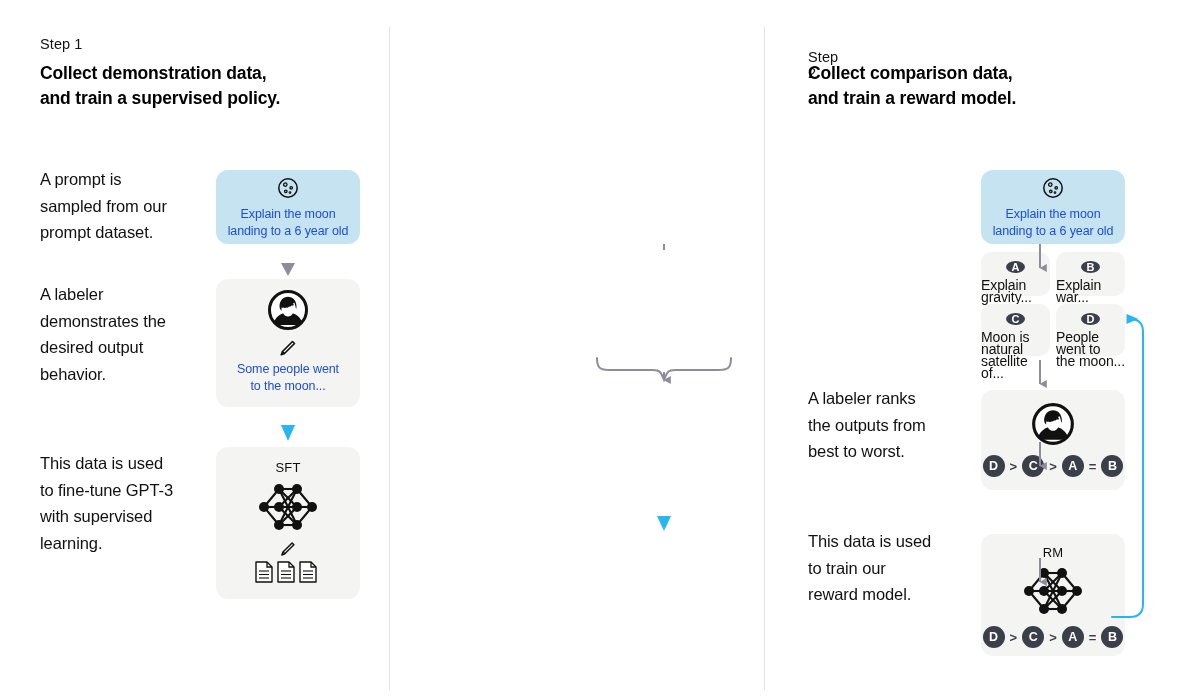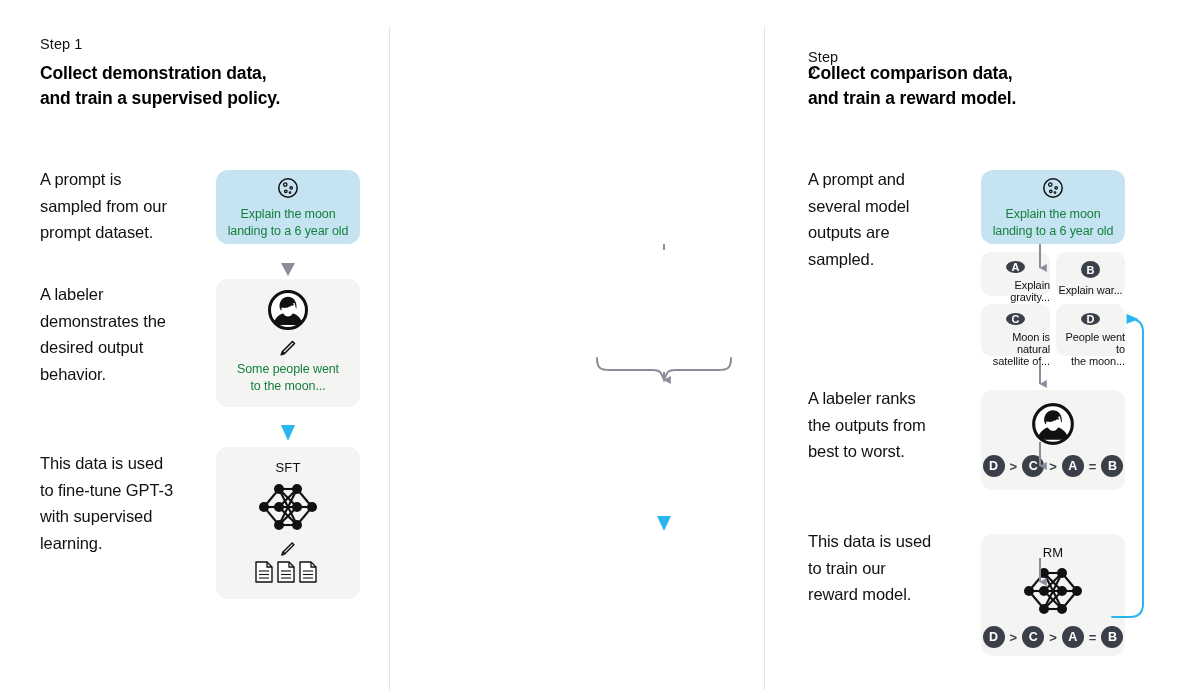--- a/index.html
+++ b/index.html
@@ -62,21 +62,21 @@
     display:flex;
     flex-direction:column;
     align-items:center;
     justify-content:center;
   }
   .card.blue{background:#c5e3f0;border-radius:12px;}
   .card-text{
     font-size:12.5px;
     line-height:16.5px;
     text-align:center;
-    color:#15803d;
+    color:#1d4ed8;
     white-space:pre-line;
     letter-spacing:-0.1px;
   }
   .card-title{
     font-size:13px;
     color:#111;
     text-align:center;
     letter-spacing:0.2px;
   }
   .mini-card{
@@ -84,23 +84,23 @@
     border-radius:10px;
     background:#f4f4f2;
     box-sizing:border-box;
     display:flex;
     flex-direction:column;
     align-items:center;
     justify-content:flex-start;
     padding-top:9px;
   }
   .mini-text{
-    font-size:11px;
+    font-size:14px;
     line-height:12px;
-    text-align:right;
+    text-align:left;
     color:#111;
     white-space:pre-line;
     margin-top:6px;
     letter-spacing:-0.1px;
   }
 
   
   .badge{
     width:19px;height:19px;border-radius:50%;
     background:#3b3f49;color:#fff;
@@ -252,24 +252,20 @@
       </div>
     </div>
   </div>
 
   <div class="col col2">
 
     <div class="step-label" style="left:419px;top:36px;margin-top:13px;">Step 2</div>
     <div class="step-title" style="left:419px;top:61px;width:330px;">Collect comparison data,
 and train a reward model.</div>
 
-    <div class="body-text" style="left:419px;top:166px;width:175px;">A prompt and
-several model
-outputs are
-sampled.</div>
     <div class="body-text" style="left:419px;top:385px;width:180px;">A labeler ranks
 the outputs from
 best to worst.</div>
     <div class="body-text" style="left:419px;top:528px;width:180px;">This data is used
 to train our
 reward model.</div>
 
     <div class="card blue" style="left:592px;top:170px;width:144px;height:74px;">
       <div class="icon-wrap" style="margin-bottom:5px;">
         <svg width="26" height="26" viewBox="0 0 26 26">

